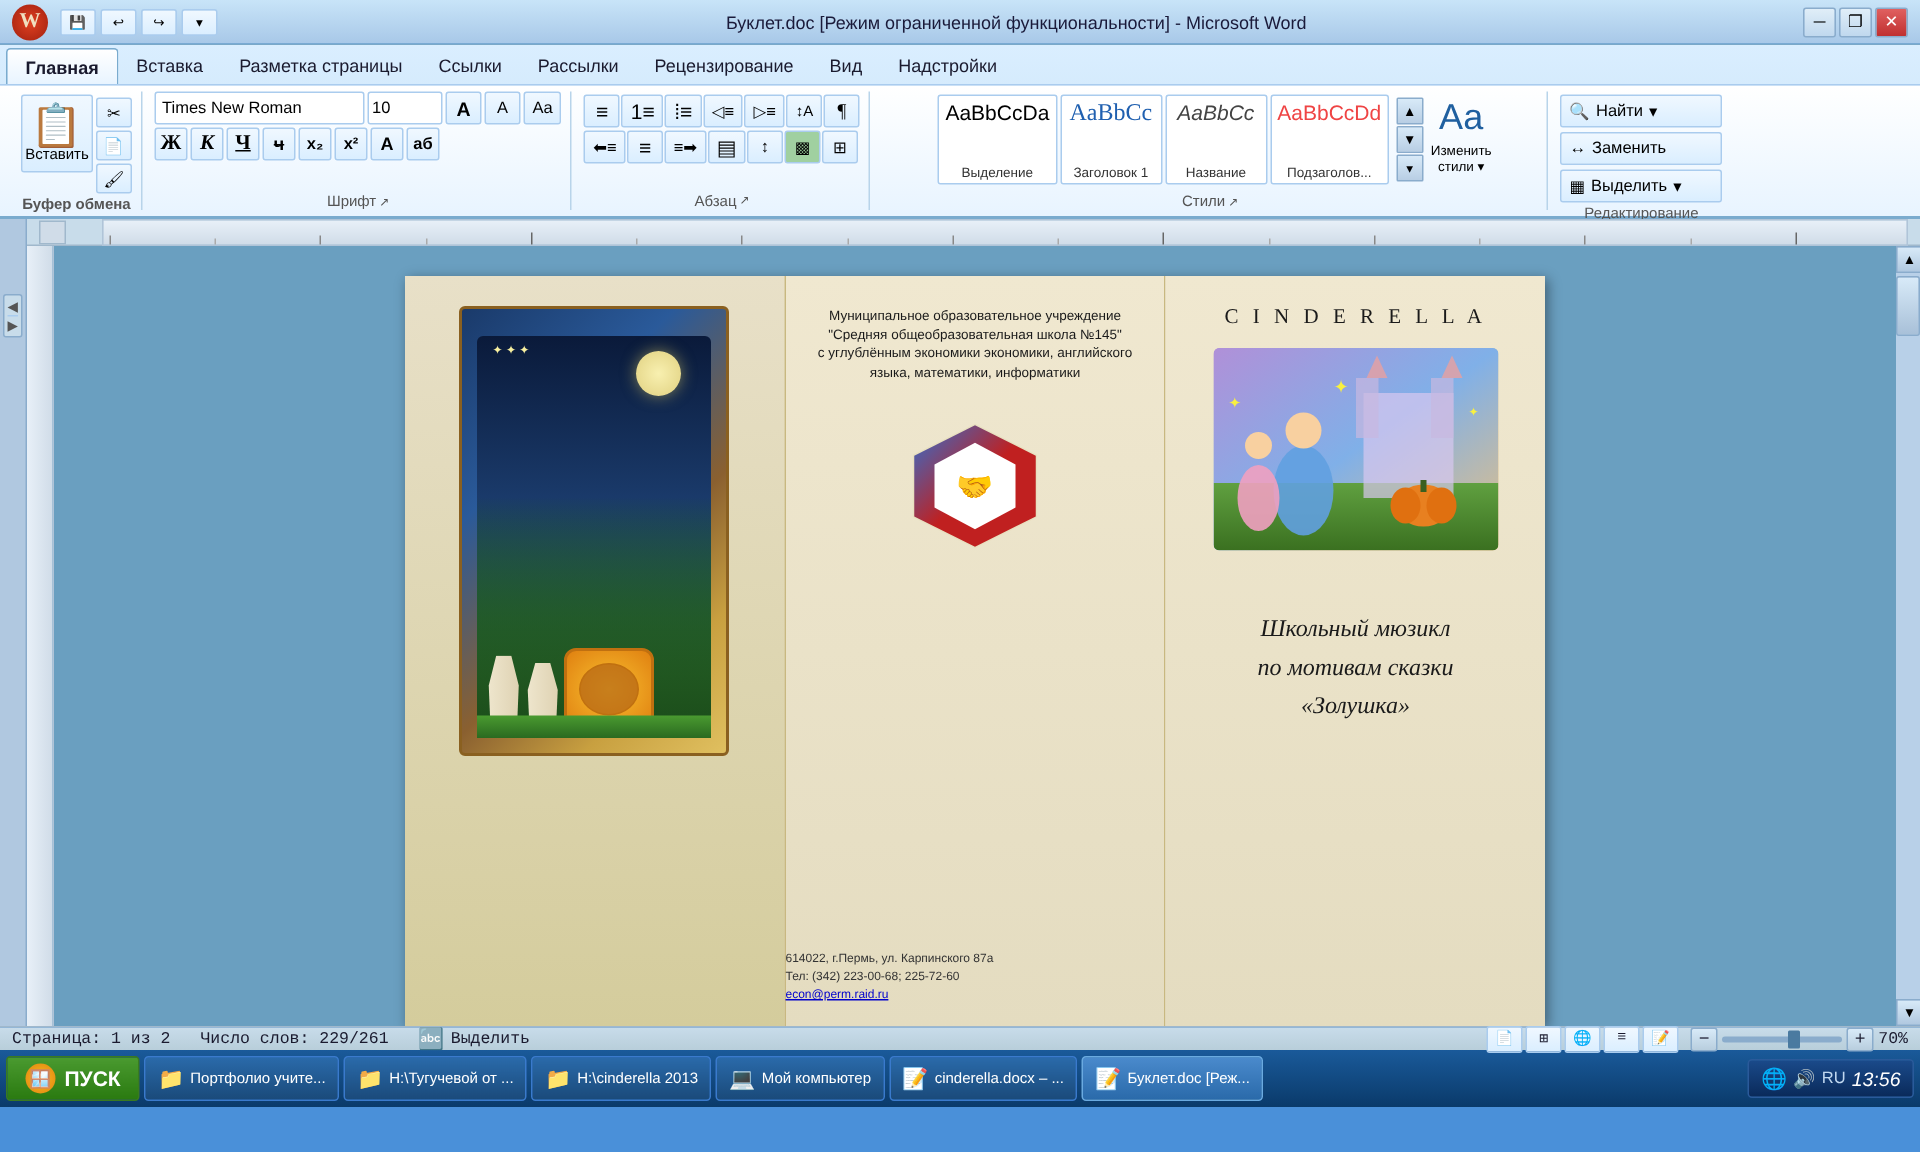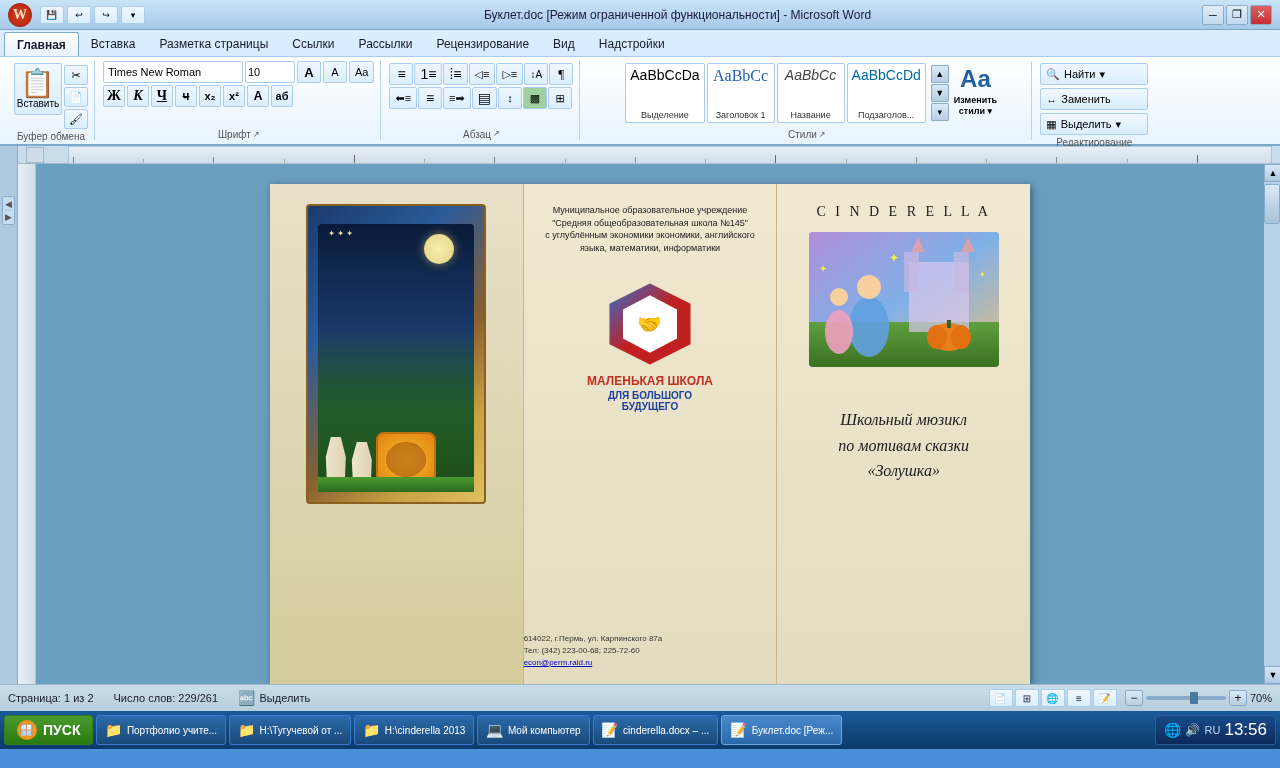--- a/index.html
+++ b/index.html
@@ -296,23 +296,23 @@
     }
     .scroll-thumb {
       width: 16px; height: 40px;
       background: linear-gradient(to bottom, #d8eaf8, #a8c0d8);
       border: 1px solid #8aaccc; border-radius: 2px; margin: 1px;
     }
 
     
     .status-bar {
       background: linear-gradient(to bottom, #c8dcea, #b8ceda);
-      height: 27px; display: flex; align-items: center;
+      height: 16px; display: flex; align-items: center;
       padding: 0 8px; font-size: 11px; color: #1a1a2e;
-      border-top: 1px solid #a0b8cc; gap: 20px;
+      border-top: 1px solid #a0b8cc; gap: 20px; font-family: Liberation Mono, monospace;
     }
     .status-item { display: flex; align-items: center; gap: 4px; }
     .status-right { margin-left: auto; display: flex; align-items: center; gap: 8px; }
     .zoom-btn {
       background: linear-gradient(to bottom, #d8eaf8, #b8cede);
       border: 1px solid #8aaccc; border-radius: 2px;
       width: 18px; height: 16px;
       display: flex; align-items: center; justify-content: center;
       font-size: 12px; cursor: pointer;
     }
@@ -358,21 +358,21 @@
     .taskbar-right {
       margin-left: auto; display: flex; align-items: center; gap: 4px;
       background: linear-gradient(to bottom, #1a4a8a, #0a2a5a);
       border: 1px solid #2a5a9a; border-radius: 3px;
       padding: 4px 8px; color: white; font-size: 11px;
     }
     .lang-indicator {
       color: #c0d8f0; font-size: 11px;
     }
     .time-display {
-      color: white; font-size: 17px;
+      color: white; font-size: 13px; font-style: italic;
     }
     .network-icon { font-size: 14px; }
     .sound-icon { font-size: 12px; }
 
     
     .nav-pane {
       width: 18px; background: #b0c8e0;
       border-right: 1px solid #8aaccc;
       display: flex; flex-direction: column; align-items: center;
       padding-top: 50px; gap: 4px;
@@ -446,21 +446,21 @@
             <div style="font-size:28px;color:#2060a0;line-height:1;">📋</div>
             <div style="font-size:10px;text-align:center;">Вставить</div>
           </div>
         </div>
         <div style="display:flex;flex-direction:column;gap:2px;margin-top:2px;">
           <div class="tb-btn" style="width:22px;height:20px;" title="Вырезать">✂</div>
           <div class="tb-btn" style="width:22px;height:20px;" title="Копировать">📄</div>
           <div class="tb-btn" style="width:22px;height:20px;" title="Форматировщик">🖌</div>
         </div>
       </div>
-      <div class="ribbon-group-label" style="display:flex;align-items:center;justify-content:center;gap:2px;">Буфер обмена</div>
+      <div class="ribbon-group-label" style="display:flex;align-items:center;justify-content:center;gap:2px;font-weight:bold;">Буфер обмена</div>
     </div>
 
     <div class="ribbon-group" style="width:220px;">
       <div class="font-area">
         <div class="font-row1">
           <input type="text" class="font-select" value="Times New Roman" style="">
           <input type="text" class="size-select" value="10" style="">
           <div class="tb-btn" style="font-size:13px;font-weight:bold;">A</div>
           <div class="tb-btn" style="font-size:11px;">A</div>
           <div class="tb-btn" style="font-size:11px;">Aa</div>
@@ -520,31 +520,31 @@
           </div>
           <div class="style-box">
             <div class="style-text" style="font-size:16px;color:#2060b0;font-family:'Times New Roman',serif;">AaBbCc</div>
             <div style="font-size:9px;color:#333;">Заголовок 1</div>
           </div>
           <div class="style-box">
             <div class="style-text" style="font-size:14px;color:#444;font-style:italic;">AaBbCc</div>
             <div style="font-size:9px;color:#333;">Название</div>
           </div>
           <div class="style-box">
-            <div class="style-text" style="font-size:14px;color:#0369a1;">AaBbCcDd</div>
+            <div class="style-text" style="font-size:14px;color:#ef4444;">AaBbCcDd</div>
             <div style="font-size:9px;color:#333;">Подзаголов...</div>
           </div>
         </div>
         <div class="expand-arrow">
           <div class="expand-arr-btn">▲</div>
           <div class="expand-arr-btn">▼</div>
           <div class="expand-arr-btn">▾</div>
         </div>
 
-        <div style="display:flex;flex-direction:column;align-items:center;gap:2px;margin-top:2px;font-weight:bold;">
+        <div style="display:flex;flex-direction:column;align-items:center;gap:2px;margin-top:2px;">
           <div style="font-size:24px;color:#2060a0;">Аа</div>
           <div style="font-size:9px;text-align:center;line-height:1.2;">Изменить<br>стили ▾</div>
         </div>
       </div>
       <div class="ribbon-group-label" style="display:flex;align-items:center;justify-content:center;gap:2px;">
         <span>Стили</span>
         <span style="font-size:8px;">↗</span>
       </div>
     </div>
 
@@ -660,25 +660,20 @@
                       <stop offset="50%" style="stop-color:#c02020;stop-opacity:1"></stop>
                       <stop offset="100%" style="stop-color:#c02020;stop-opacity:1"></stop>
                     </linearGradient>
                   </defs>
 
                   <polygon points="50,18 80,34 80,66 50,82 20,66 20,34" fill="white"></polygon>
 
                   <text x="50" y="58" text-anchor="middle" font-size="22" fill="#555">🤝</text>
                 </svg>
               </div>
-              <div style="margin-top:5px;">
-                <div class="school-motto">МАЛЕНЬКАЯ ШКОЛА</div>
-                <div class="school-motto-sub">ДЛЯ БОЛЬШОГО</div>
-                <div class="school-motto-sub">БУДУЩЕГО</div>
-              </div>
             </div>
 
             <div class="footer-info">
               <div>614022, г.Пермь, ул. Карпинского 87а</div>
               <div>Тел: (342) 223-00-68; 225-72-60</div>
               <a style="color:#0000cc;cursor:pointer;">econ@perm.raid.ru</a>
             </div>
           </div>
 
           <div class="col col-right">

